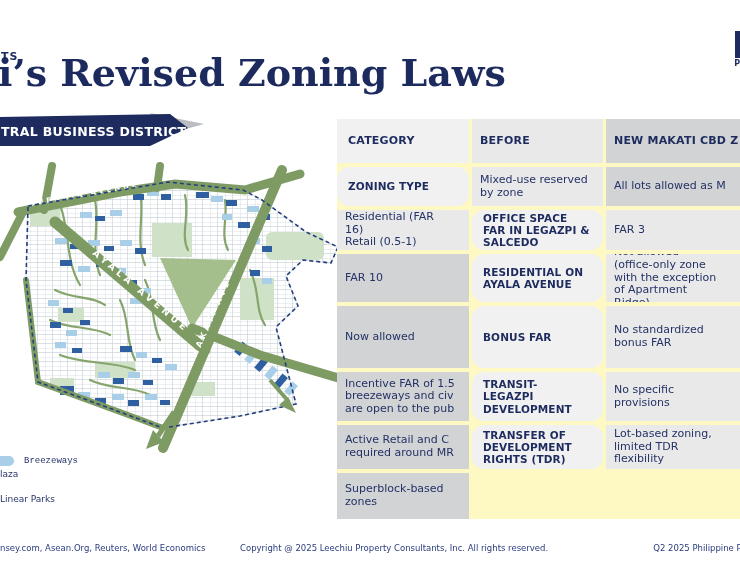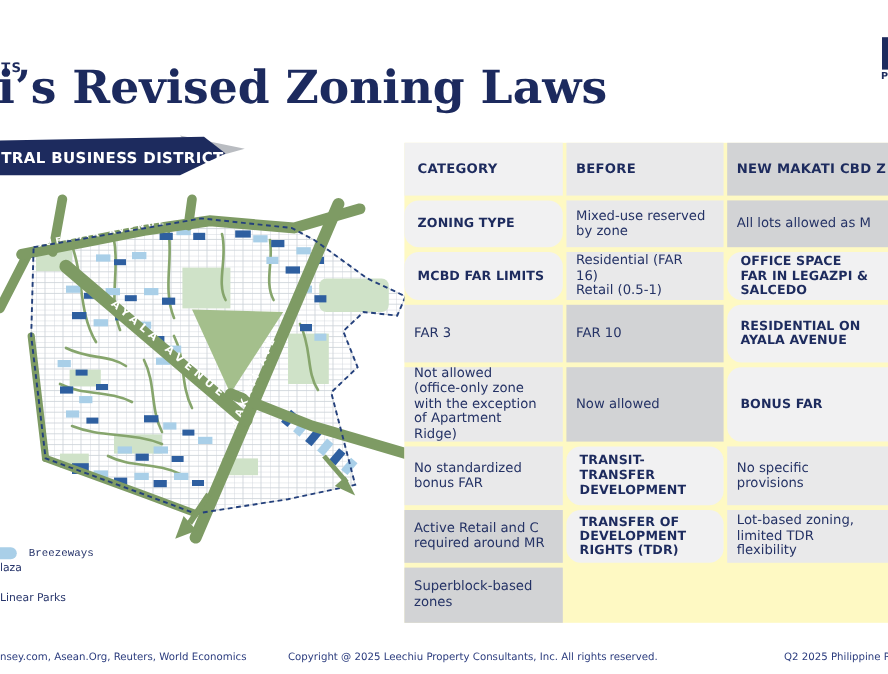--- a/index.html
+++ b/index.html
@@ -194,21 +194,20 @@
   <div class="cmp-table">
     <div class="cell hdr c1">CATEGORY</div>
     <div class="cell hdr c2">BEFORE</div>
     <div class="cell hdr c3">NEW MAKATI CBD Z</div>
 
     <div class="cell cat c1">ZONING TYPE</div>
     <div class="cell c2">Mixed-use reserved
 by zone</div>
     <div class="cell c3">All lots allowed as M</div>
 
-    <div class="cell cat c1">MCBD FAR LIMITS</div>
     <div class="cell c2">Residential (FAR
 16)
 Retail (0.5-1)</div>
 
     <div class="cell cat c1">OFFICE SPACE
 FAR IN LEGAZPI &amp;
 SALCEDO</div>
     <div class="cell c2">FAR 3</div>
     <div class="cell c3">FAR 10</div>
 
@@ -217,23 +216,26 @@
     <div class="cell c2">Not allowed
 (office-only zone
 with the exception
 of Apartment
 Ridge)</div>
     <div class="cell c3">Now allowed</div>
 
     <div class="cell cat c1">BONUS FAR</div>
     <div class="cell c2">No standardized
 bonus FAR</div>
+    <div class="cell c3">Incentive FAR of 1.5
+breezeways and civ
+are open to the pub</div>
 
     <div class="cell cat c1">TRANSIT-
-TRANSFER
+LEGAZPI
 DEVELOPMENT</div>
     <div class="cell c2">No specific
 provisions</div>
     <div class="cell c3">Active Retail and C
 required around MR</div>
 
     <div class="cell cat c1">TRANSFER OF
 DEVELOPMENT
 RIGHTS (TDR)</div>
     <div class="cell c2">Lot-based zoning,

